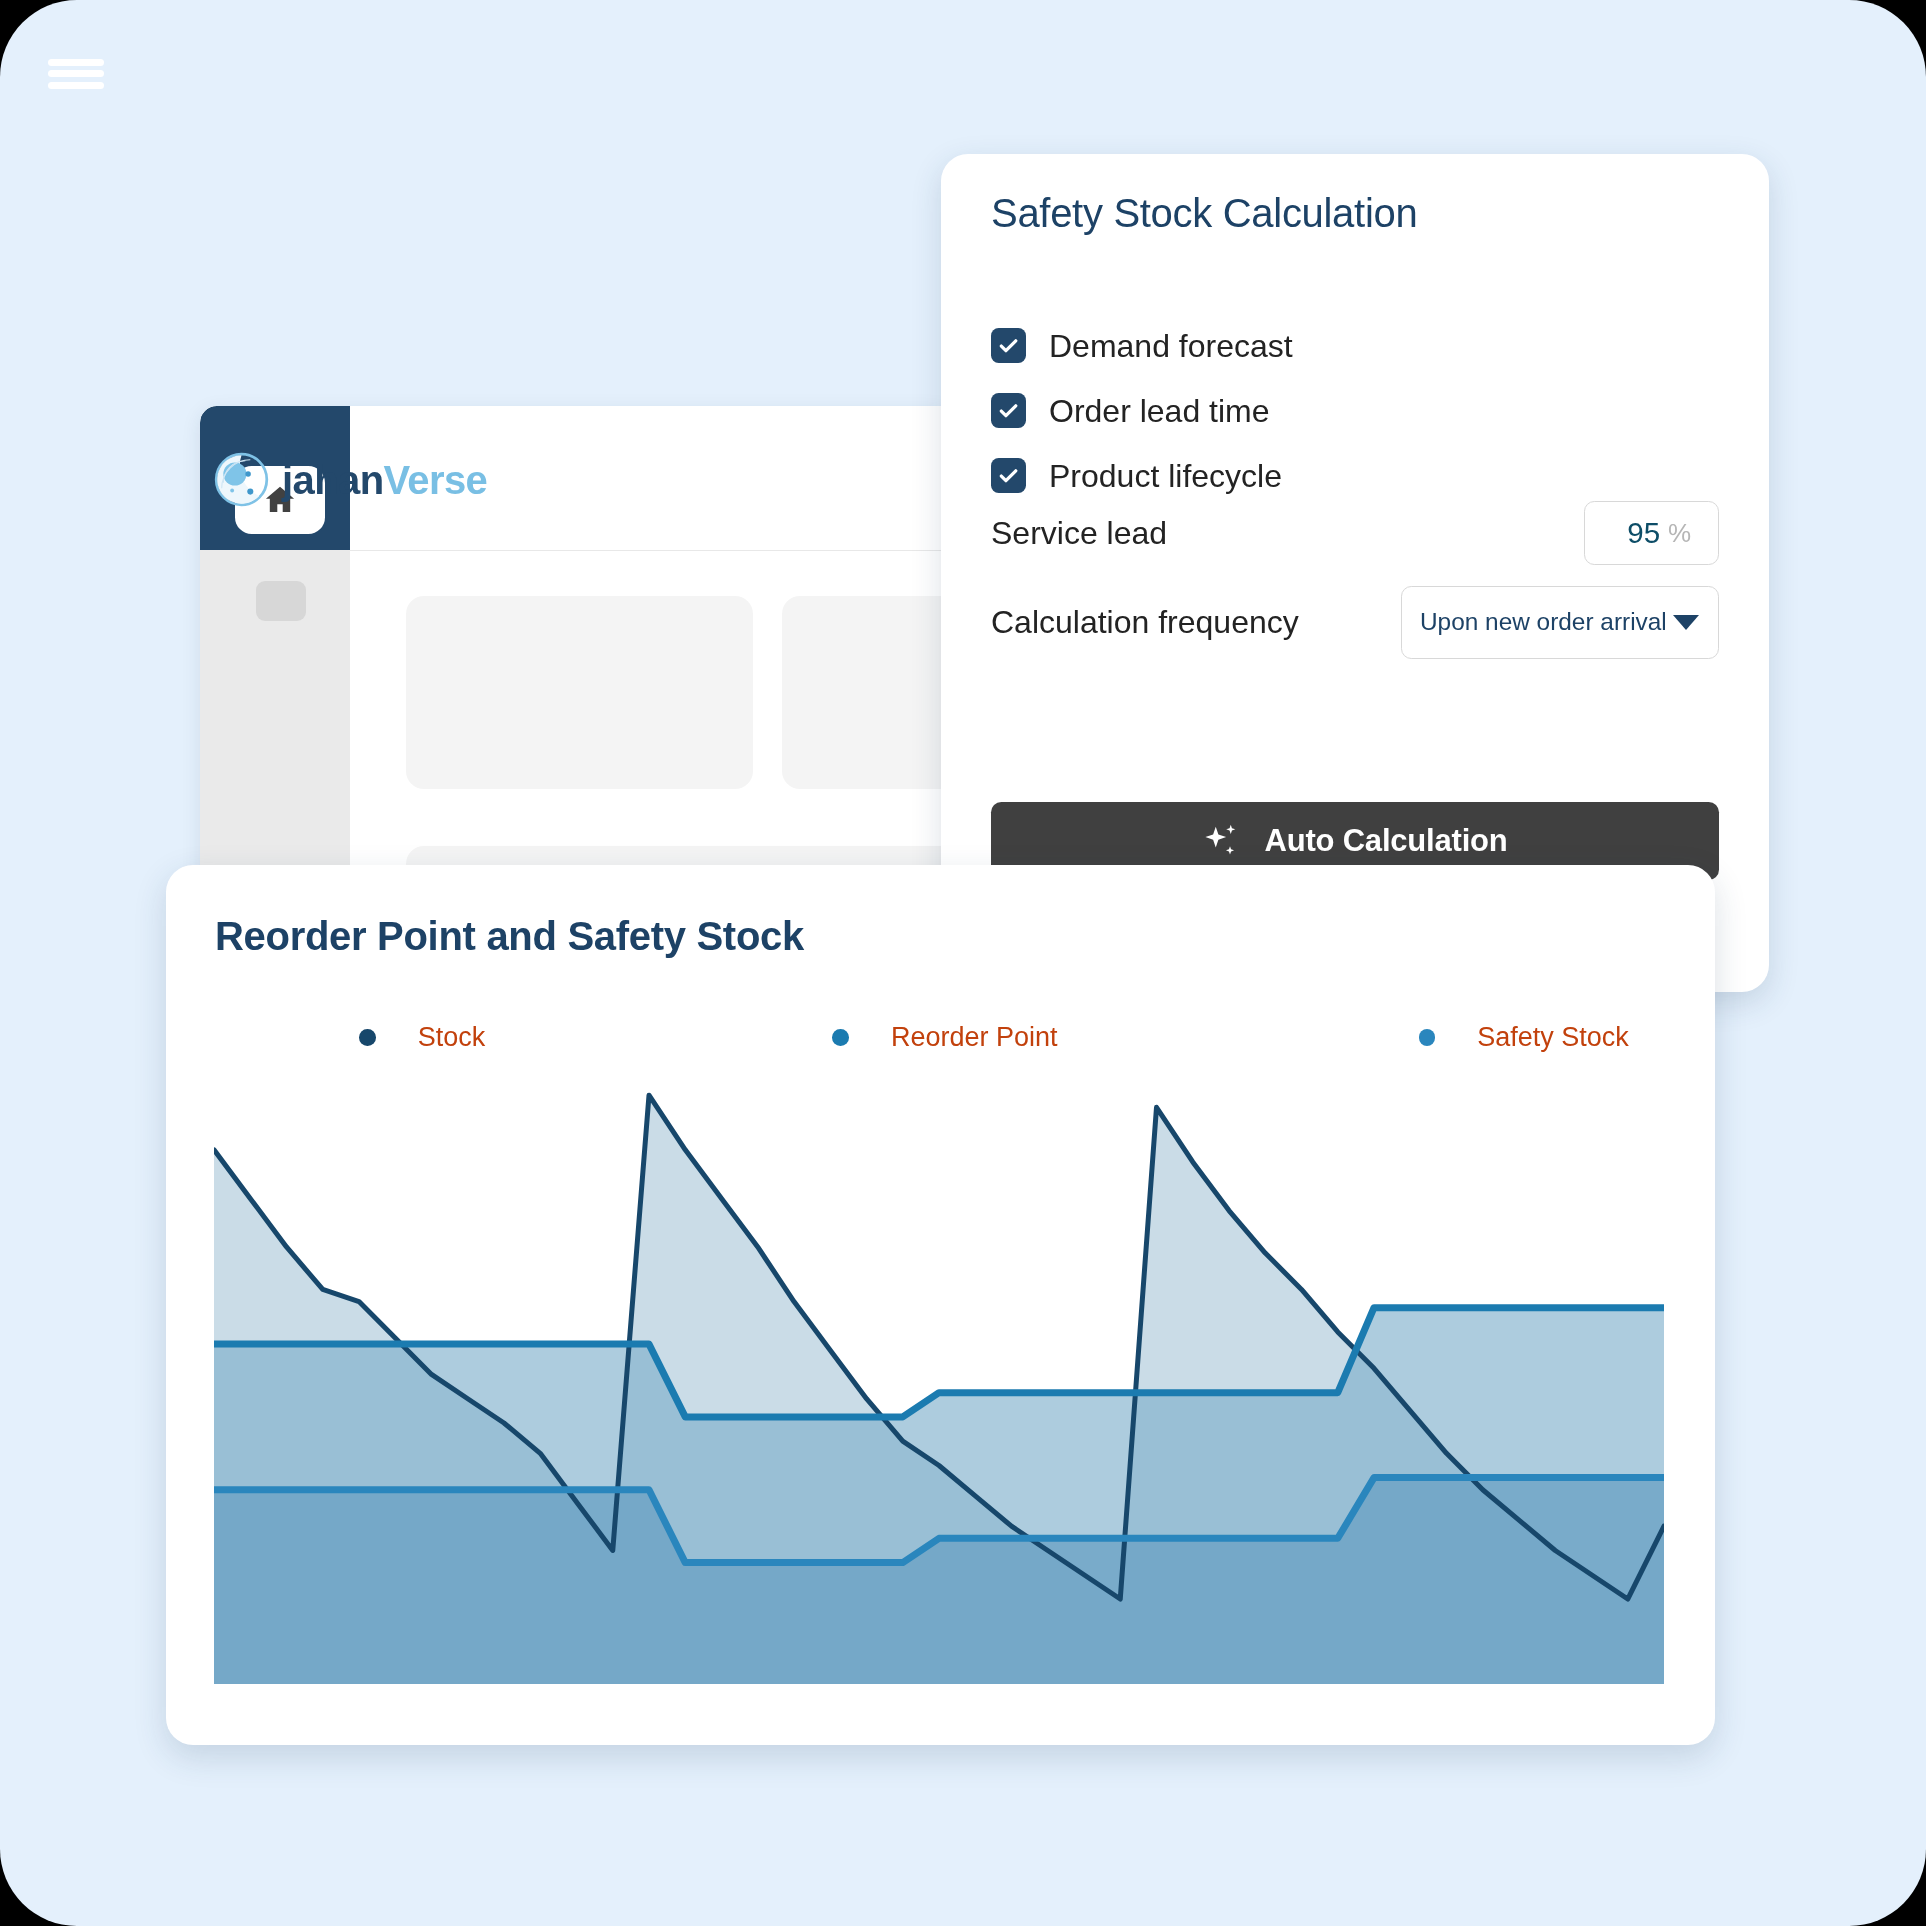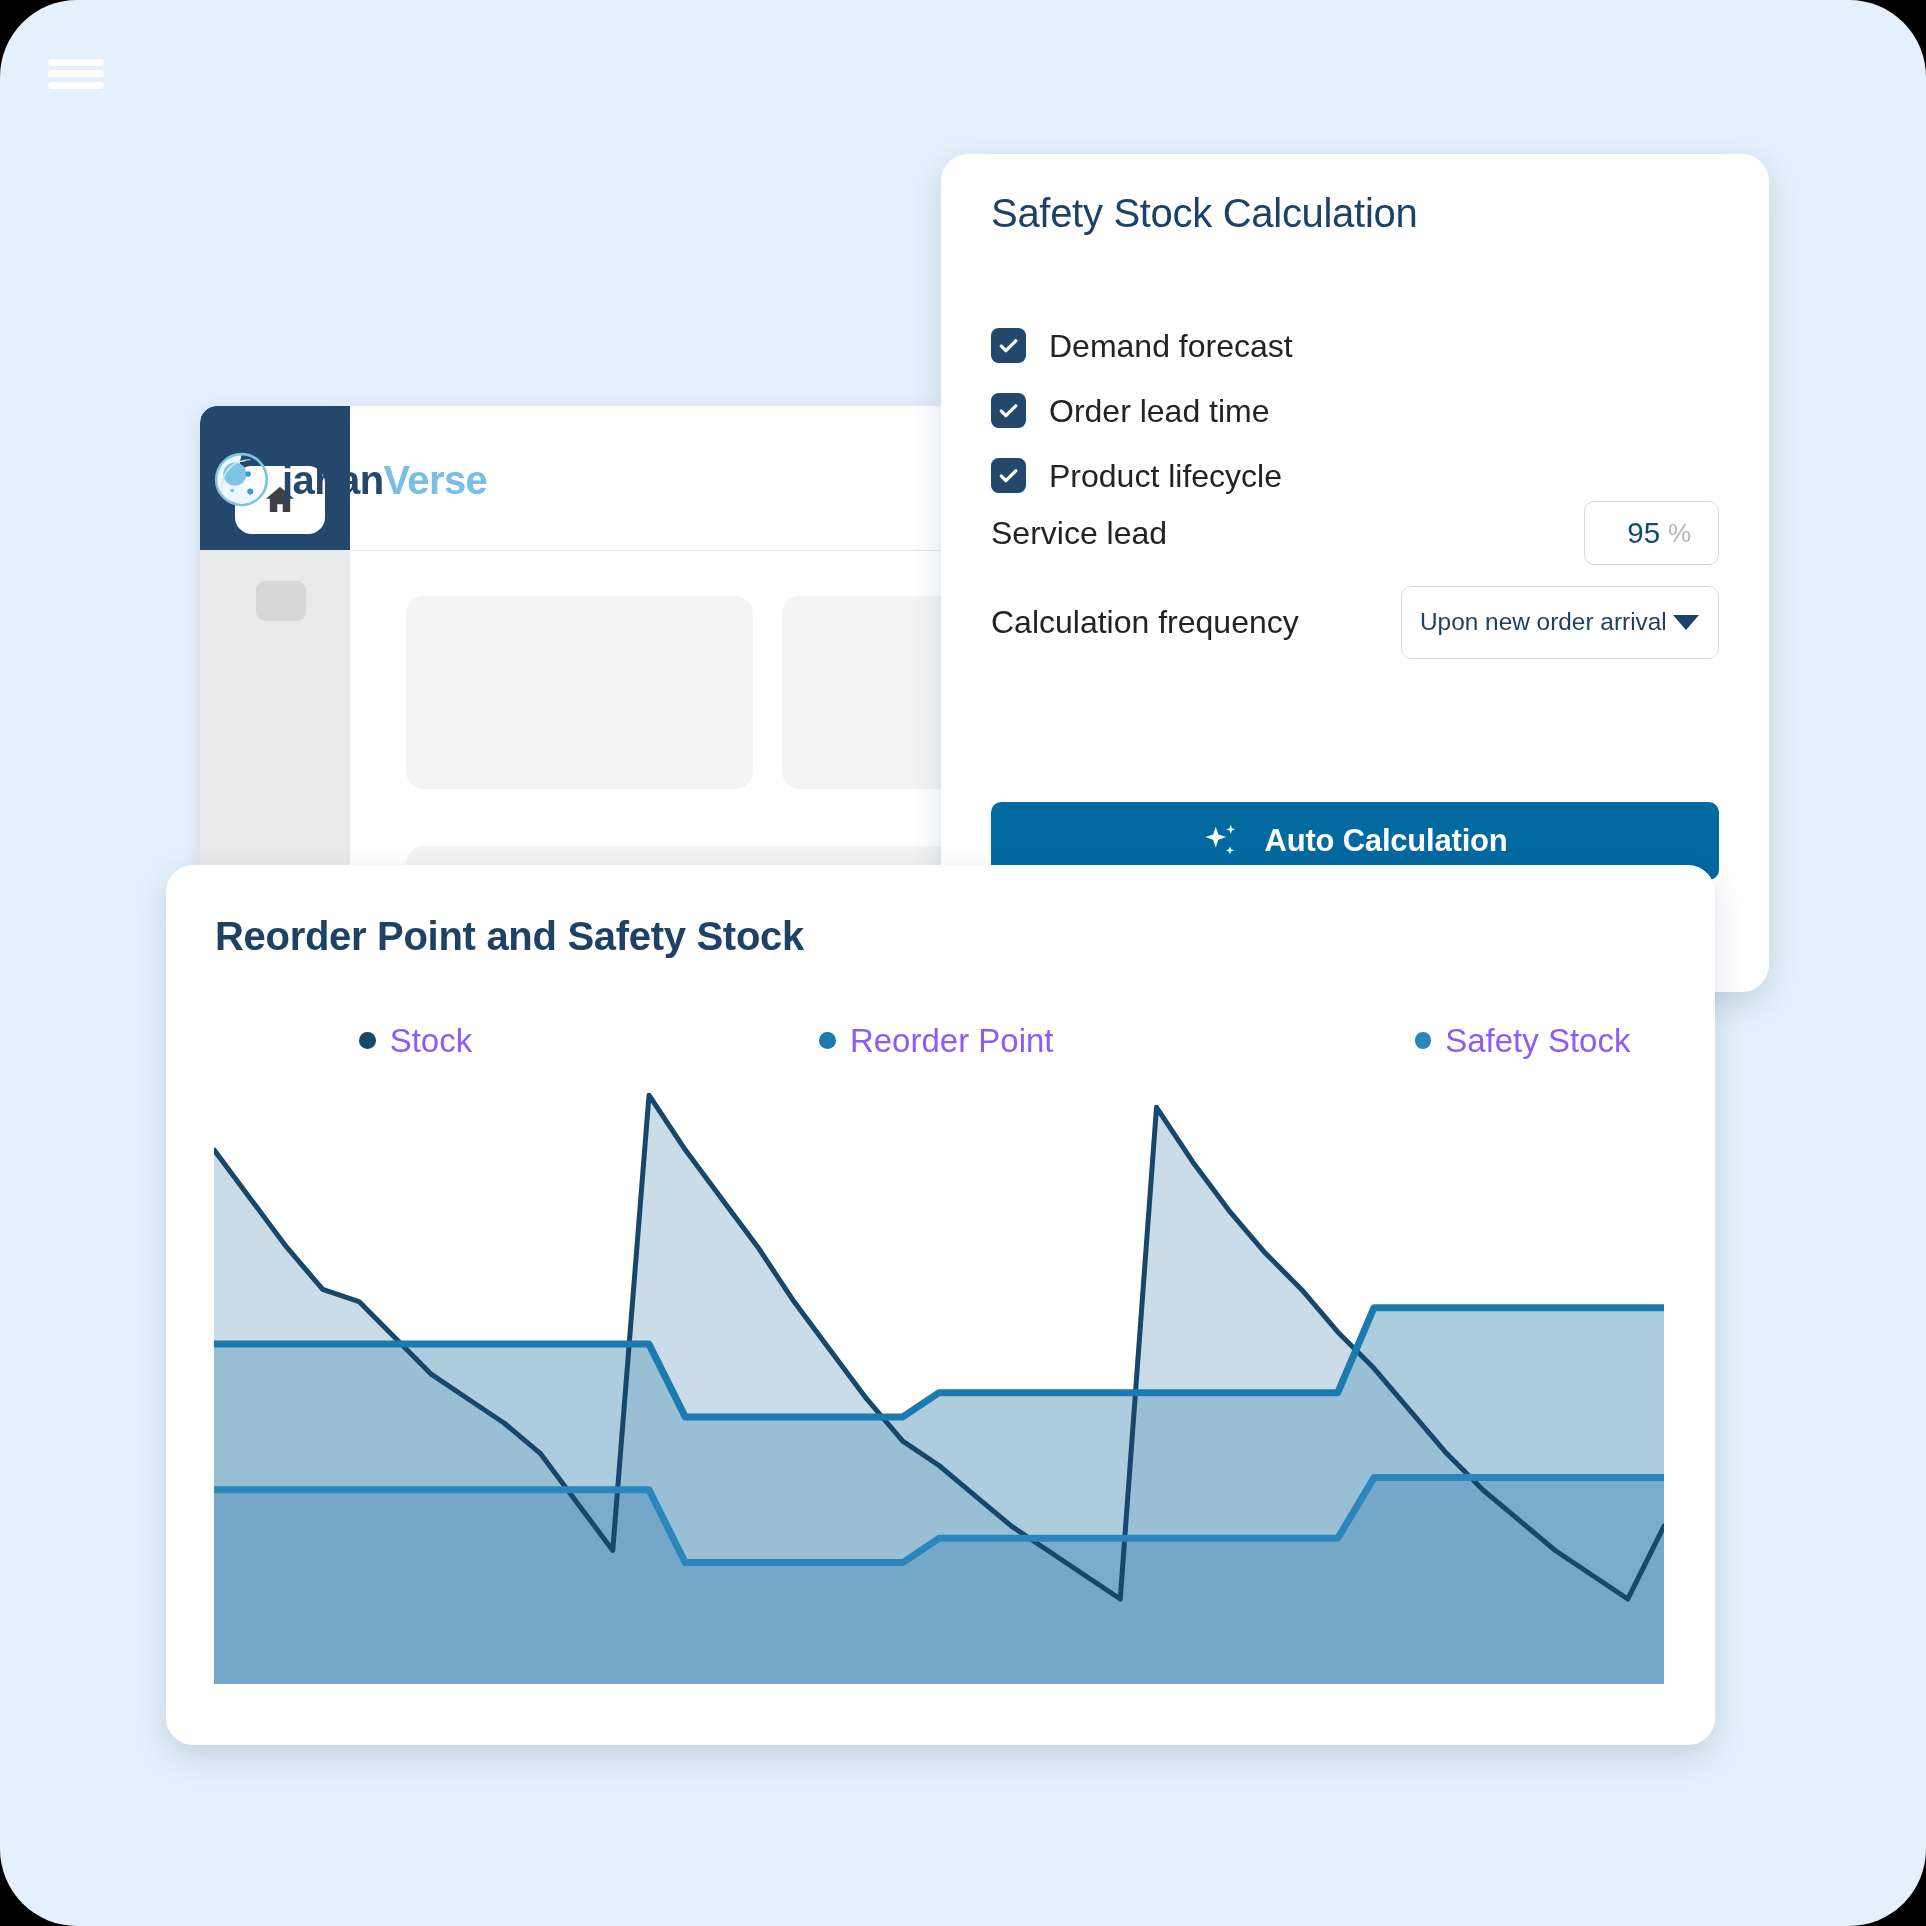--- a/index.html
+++ b/index.html
@@ -93,21 +93,21 @@
     width:318px;height:73px;border:1.9px solid #d8d8d8;border-radius:10.3px;
     background:#fff;box-sizing:border-box;display:flex;align-items:center;
     justify-content:space-between;padding:0 19px 0 18px;
   }
   .select-val{font-size:24.4px;color:#1d4266;}
   .caret{width:0;height:0;border-left:13px solid transparent;border-right:13px solid transparent;
     border-top:15.4px solid #1d4266;}
 
   .auto-btn{
     position:absolute;left:50px;top:648px;width:728px;height:78px;
-    background:#0369a1;border-radius:10.3px;display:flex;align-items:center;
+    background:#404040;border-radius:10.3px;display:flex;align-items:center;
     justify-content:center;gap:22px;cursor:pointer;
   }
   .auto-btn .spark{width:40px;height:40px;}
   .auto-btn .lbl{font-size:31px;font-weight:700;color:#fff;letter-spacing:-0.2px;}
 
   
   .chart-card{
     position:absolute;left:166px;top:865px;width:1549px;height:880px;
     background:#fff;border-radius:27px;
     box-shadow:0 11.6px 33px rgba(30,60,95,.16);
@@ -115,21 +115,21 @@
   .chart-title{
     position:absolute;left:49px;top:49px;font-size:40px;font-weight:700;
     color:#1d4266;letter-spacing:-0.3px;
   }
   .legend{
     position:absolute;left:48px;top:159px;width:1451px;
     display:flex;align-items:center;
   }
   .lg{display:flex;align-items:center;gap:14px;}
   .lg-dot{width:16.7px;height:16.7px;border-radius:50%;flex:0 0 auto;}
-  .lg-lab{font-size:33px;color:#8b5cf6;line-height:1;}
+  .lg-lab{font-size:27px;color:#c2410c;line-height:1;margin-left:28px;}
   .lg-a{margin-left:145px;}
   .lg-b{margin-left:347px;}
   .lg-c{margin-left:361px;}
   .plot{position:absolute;left:48px;top:212px;width:1450px;height:607px;}
   .plot svg{display:block;width:100%;height:100%;}
 </style>
 </head>
 <body>
 
 <div id="root">

